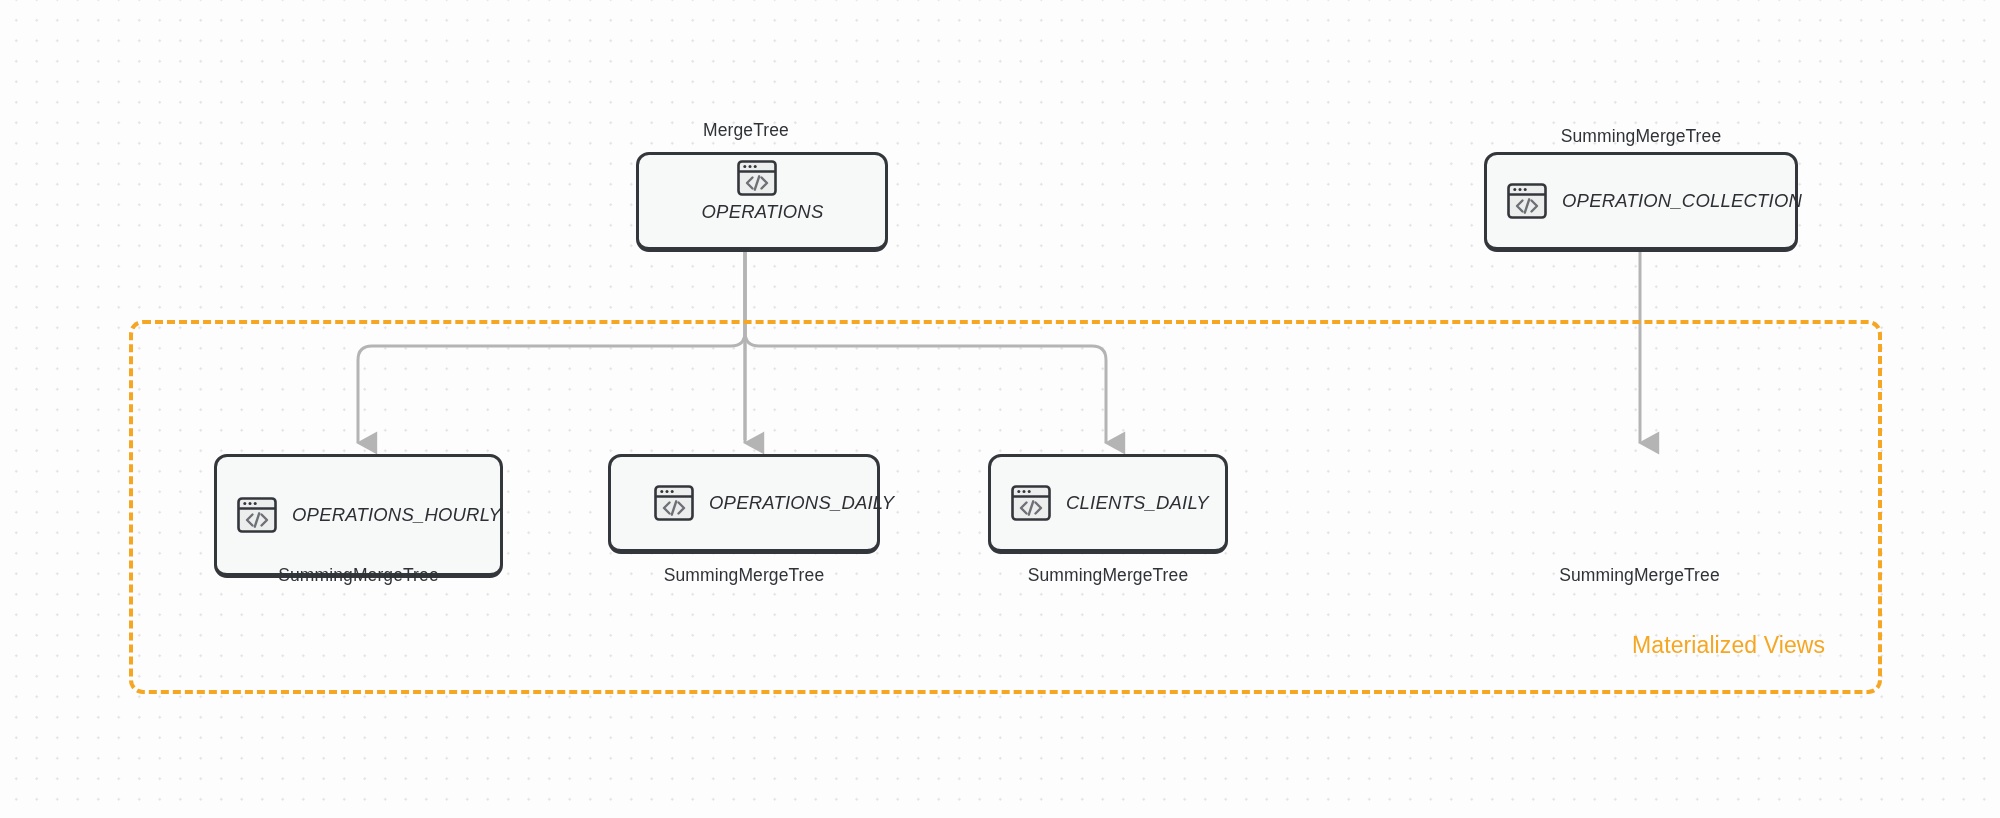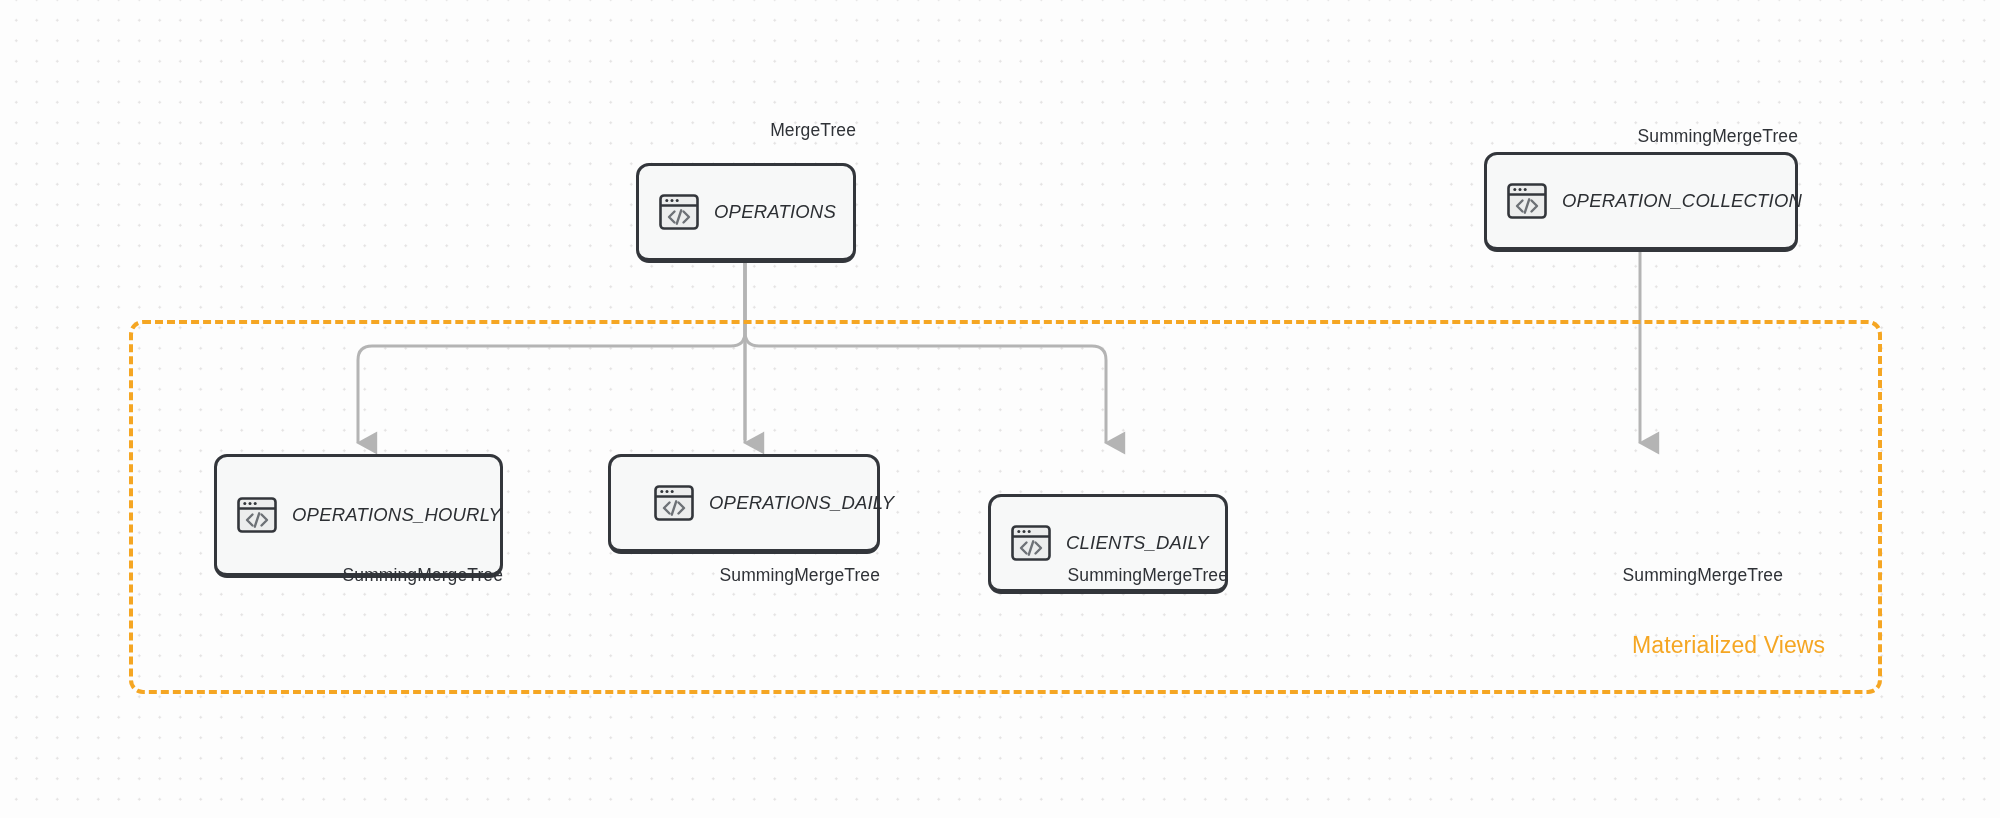--- a/index.html
+++ b/index.html
@@ -70,21 +70,21 @@
     white-space: nowrap;
     letter-spacing: 0.2px;
   }
   
   .engine-caption {
     position: absolute;
     font-size: 17.5px;
     color: #2f3237;
     font-family: "Liberation Sans", sans-serif;
     white-space: nowrap;
-    text-align: right;
+    text-align: center;
     letter-spacing: 0.1px;
   }
 </style>
 </head>
 <body>
 
 <div id="canvas">
 
   <svg id="edges" viewBox="0 0 2000 818" width="2000" height="818" xmlns="http://www.w3.org/2000/svg">
     <defs>
@@ -103,21 +103,21 @@
 
     <path d="M1640,252 L1640,443" fill="none" stroke="#b4b4b4" stroke-width="3" marker-end="url(#arrowhead)"></path>
   </svg>
 
   <div class="mv-group" style="left:129px; top:320px; width:1753px; height:374px;"></div>
   <div class="mv-label" style="left:1632px; top:632px;">Materialized Views</div>
 
   <div class="engine-caption" style="left:636px; top:120px; width:220px;">MergeTree</div>
   <div class="engine-caption" style="left:1484px; top:126px; width:314px;">SummingMergeTree</div>
 
-  <div class="node" style="left:636px; top:163px; width:220px; height:100px;">
+  <div class="node" style="left:636px; top:152px; width:252px; height:100px;flex-direction:column;">
     <span class="node-icon">
       <svg viewBox="0 0 46 46" width="46" height="46" xmlns="http://www.w3.org/2000/svg">
         <rect x="4.5" y="6.5" width="37" height="33" rx="3.5" ry="3.5" fill="#eceded" stroke="#33363b" stroke-width="2.6"></rect>
         <path d="M4.5,16.5 L41.5,16.5" stroke="#33363b" stroke-width="2.4"></path>
         <circle cx="10.8" cy="11.5" r="1.5" fill="#33363b"></circle>
         <circle cx="16.0" cy="11.5" r="1.5" fill="#33363b"></circle>
         <circle cx="21.2" cy="11.5" r="1.5" fill="#33363b"></circle>
         <path d="M18.5,22.5 L13.0,28.0 L18.5,33.5" fill="none" stroke="#6d7176" stroke-width="2.4" stroke-linecap="round" stroke-linejoin="round"></path>
         <path d="M27.5,22.5 L33.0,28.0 L27.5,33.5" fill="none" stroke="#6d7176" stroke-width="2.4" stroke-linecap="round" stroke-linejoin="round"></path>
         <path d="M25.2,21.3 L20.8,34.7" fill="none" stroke="#6d7176" stroke-width="2.4" stroke-linecap="round"></path>
@@ -169,21 +169,21 @@
         <circle cx="21.2" cy="11.5" r="1.5" fill="#33363b"></circle>
         <path d="M18.5,22.5 L13.0,28.0 L18.5,33.5" fill="none" stroke="#6d7176" stroke-width="2.4" stroke-linecap="round" stroke-linejoin="round"></path>
         <path d="M27.5,22.5 L33.0,28.0 L27.5,33.5" fill="none" stroke="#6d7176" stroke-width="2.4" stroke-linecap="round" stroke-linejoin="round"></path>
         <path d="M25.2,21.3 L20.8,34.7" fill="none" stroke="#6d7176" stroke-width="2.4" stroke-linecap="round"></path>
       </svg>
     </span>
     <span class="node-label">OPERATIONS_DAILY</span>
   </div>
   <div class="engine-caption" style="left:608px; top:565px; width:272px;">SummingMergeTree</div>
 
-  <div class="node" style="left:988px; top:454px; width:240px; height:100px;margin-top:40px;">
+  <div class="node" style="left:988px; top:454px; width:240px; height:100px;">
     <span class="node-icon">
       <svg viewBox="0 0 46 46" width="46" height="46" xmlns="http://www.w3.org/2000/svg">
         <rect x="4.5" y="6.5" width="37" height="33" rx="3.5" ry="3.5" fill="#eceded" stroke="#33363b" stroke-width="2.6"></rect>
         <path d="M4.5,16.5 L41.5,16.5" stroke="#33363b" stroke-width="2.4"></path>
         <circle cx="10.8" cy="11.5" r="1.5" fill="#33363b"></circle>
         <circle cx="16.0" cy="11.5" r="1.5" fill="#33363b"></circle>
         <circle cx="21.2" cy="11.5" r="1.5" fill="#33363b"></circle>
         <path d="M18.5,22.5 L13.0,28.0 L18.5,33.5" fill="none" stroke="#6d7176" stroke-width="2.4" stroke-linecap="round" stroke-linejoin="round"></path>
         <path d="M27.5,22.5 L33.0,28.0 L27.5,33.5" fill="none" stroke="#6d7176" stroke-width="2.4" stroke-linecap="round" stroke-linejoin="round"></path>
         <path d="M25.2,21.3 L20.8,34.7" fill="none" stroke="#6d7176" stroke-width="2.4" stroke-linecap="round"></path>

